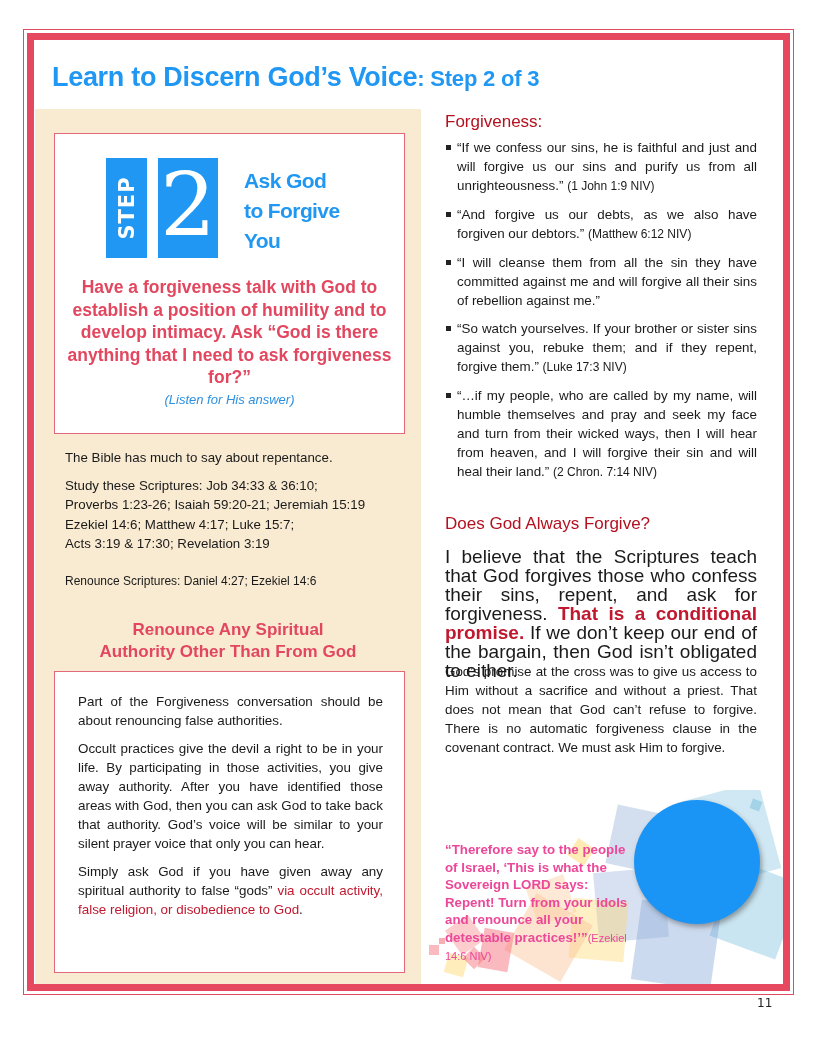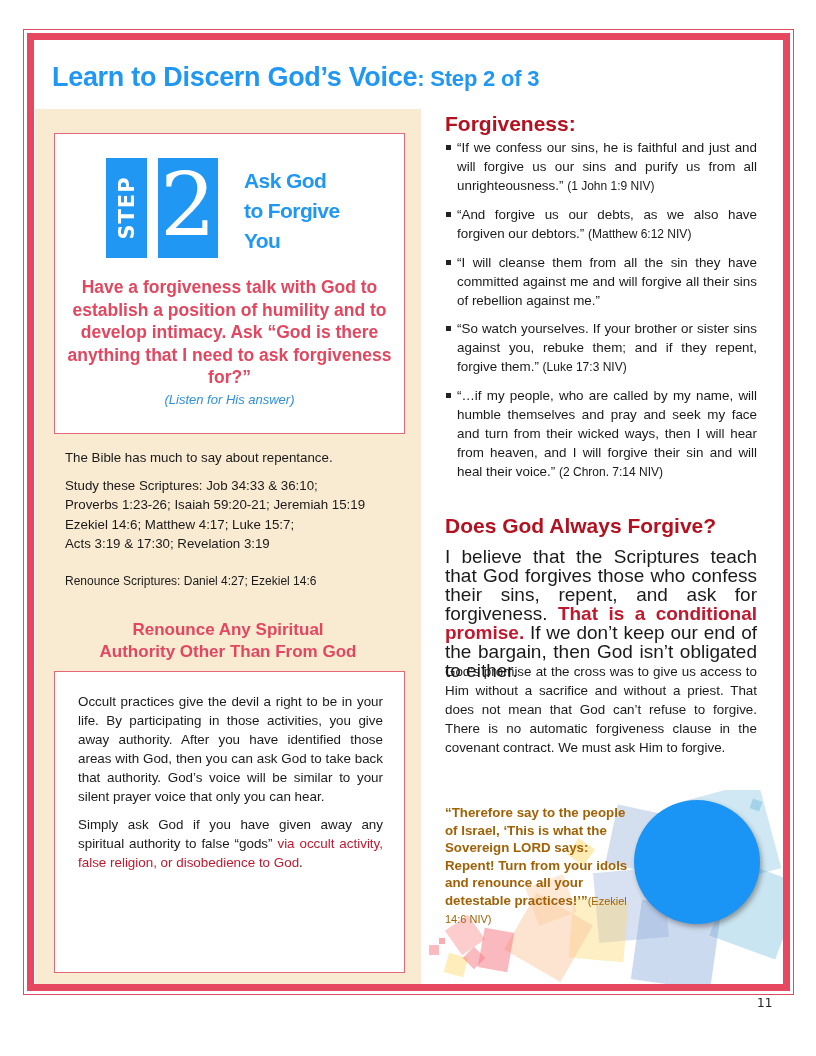--- a/index.html
+++ b/index.html
@@ -27,35 +27,35 @@
 
   .bible-text { position: absolute; left: 65px; top: 448px; width: 345px; font-size: 13.3px; line-height: 19.5px; color: #1a1a1a; }
   .bible-text p { margin: 0 0 8px 0; }
   .renounce-scr { position: absolute; left: 65px; top: 574px; font-size: 12px; color: #1a1a1a; }
   .renounce-heading { position: absolute; left: 35px; top: 619px; width: 386px; text-align: center; color: #e2475f; font-weight: bold; font-size: 17px; line-height: 22px; }
 
   .auth-card { position: absolute; left: 54px; top: 671px; width: 351px; height: 302px; background: #fff; border: 1.5px solid #e2697a; }
   .auth-text { position: absolute; left: 78px; top: 692px; width: 305px; font-size: 13.4px; line-height: 19px; text-align: justify; color: #1a1a1a; }
   .auth-text p { margin: 0 0 9px 0; }
   .red-inline { color: #c0182e; }
-  .h-red { color: #b3111f; font-weight: bold; font-size: 21px; }
+  .h-red { color: #b3111f; font-weight: normal; font-size: 17px; }
   .forgive-h { position: absolute; left: 445px; top: 112px; }
   .verses { position: absolute; left: 445px; top: 138px; width: 312px; font-size: 13.4px; line-height: 19px; color: #1a1a1a; }
   .verse { position: relative; padding-left: 12px; margin-bottom: 9px; text-align: justify; }
   .verse .bullet { position: absolute; left: 1px; top: 7px; width: 5px; height: 5px; background: #222; }
   .verse .ref { font-size: 12px; }
   .verse .ref-line { display: block; font-size: 12px; }
   .does-h { position: absolute; left: 445px; top: 514px; }
   .para1 { position: absolute; left: 445px; top: 547px; width: 312px; font-size: 19px; line-height: 19px; text-align: justify; }
   .bold-red { color: #c0182e; font-weight: bold; }
   .para2 { position: absolute; left: 445px; top: 662px; width: 312px; font-size: 13.4px; line-height: 19px; text-align: justify; }
 
   .decor { position: absolute; left: 421px; top: 790px; width: 362px; height: 194px; overflow: hidden; }
   .sq { position: absolute; }
-  .quote { position: absolute; left: 445px; top: 804px; width: 190px; color: #a16207; font-weight: bold; font-size: 13.3px; line-height: 17.5px; }
+  .quote { position: absolute; left: 445px; top: 841px; width: 190px; color: #ec4899; font-weight: bold; font-size: 13.3px; line-height: 17.5px; }
   .quote .qref { font-weight: normal; font-size: 11px; }
   .circle { position: absolute; left: 634px; top: 800px; width: 126px; height: 124px; border-radius: 50%; background: #1b95f5; box-shadow: 2px 3px 5px rgba(60,60,60,0.45); }
   .page-num { position: absolute; left: 757px; top: 996px; font-size: 12px; color: #222; font-family: "DejaVu Sans", sans-serif; }
 </style>
 </head>
 <body>
 
 <div class="outer-line"></div>
 <div class="thick-frame"></div>
 
@@ -91,20 +91,21 @@
 </div>
 <div class="renounce-scr">Renounce Scriptures: Daniel 4:27; Ezekiel 14:6</div>
 
 <div class="renounce-heading">
   <div>Renounce Any Spiritual</div>
   <div>Authority Other Than From God</div>
 </div>
 
 <div class="auth-card"></div>
 <div class="auth-text">
+  <p>Part of the Forgiveness conversation should be about renouncing false authorities.</p>
   <p>Occult practices give the devil a right to be in your life. By participating in those activities, you give away authority. After you have identified those areas with God, then you can ask God to take back that authority. God’s voice will be similar to your silent prayer voice that only you can hear.</p>
   <p><span>Simply ask God if you have given away any spiritual authority to false “gods” </span><span class="red-inline">via occult activity, false religion, or disobedience to God</span><span>.</span></p>
 </div>
 
 <div class="forgive-h h-red">Forgiveness:</div>
 <div class="verses">
   <div class="verse">
     <span class="bullet"></span>
     <span>“If we confess our sins, he is faithful and just and will forgive us our sins and purify us from all unrighteousness.” </span><span class="ref">(1 John 1:9  NIV)</span>
   </div>
@@ -115,21 +116,21 @@
   <div class="verse">
     <span class="bullet"></span>
     <span> “I will cleanse them from all the sin they have committed against me and will forgive all their sins of rebellion against me.”</span>
   </div>
   <div class="verse">
     <span class="bullet"></span>
     <span> “So watch yourselves. If your brother or sister sins against you, rebuke them; and if they repent, forgive them.” </span><span class="ref">(Luke 17:3 NIV)</span>
   </div>
   <div class="verse">
     <span class="bullet"></span>
-    <span>“…if my people, who are called by my name, will humble themselves and pray and seek my face and turn from their wicked ways, then I will hear from heaven, and I will forgive their sin and will heal their voice.” </span><span class="ref">(2 Chron. 7:14 NIV)</span>
+    <span>“…if my people, who are called by my name, will humble themselves and pray and seek my face and turn from their wicked ways, then I will hear from heaven, and I will forgive their sin and will heal their land.” </span><span class="ref">(2 Chron. 7:14 NIV)</span>
   </div>
 </div>
 
 <div class="does-h h-red">Does God Always Forgive?</div>
 <div class="para1">
   <span>I believe that the Scriptures teach that God forgives those who confess their sins, repent, and ask for forgiveness. </span><span class="bold-red">That is a conditional promise.</span><span> If we don’t keep our end of the bargain, then God isn’t obligated to either.</span>
 </div>
 <div class="para2">God’s promise at the cross was to give us access to Him without a sacrifice and without a priest. That does not mean that God can’t refuse to forgive. There is no automatic forgiveness clause in the covenant contract.  We must ask Him to forgive.</div>
 
 <div class="decor">

